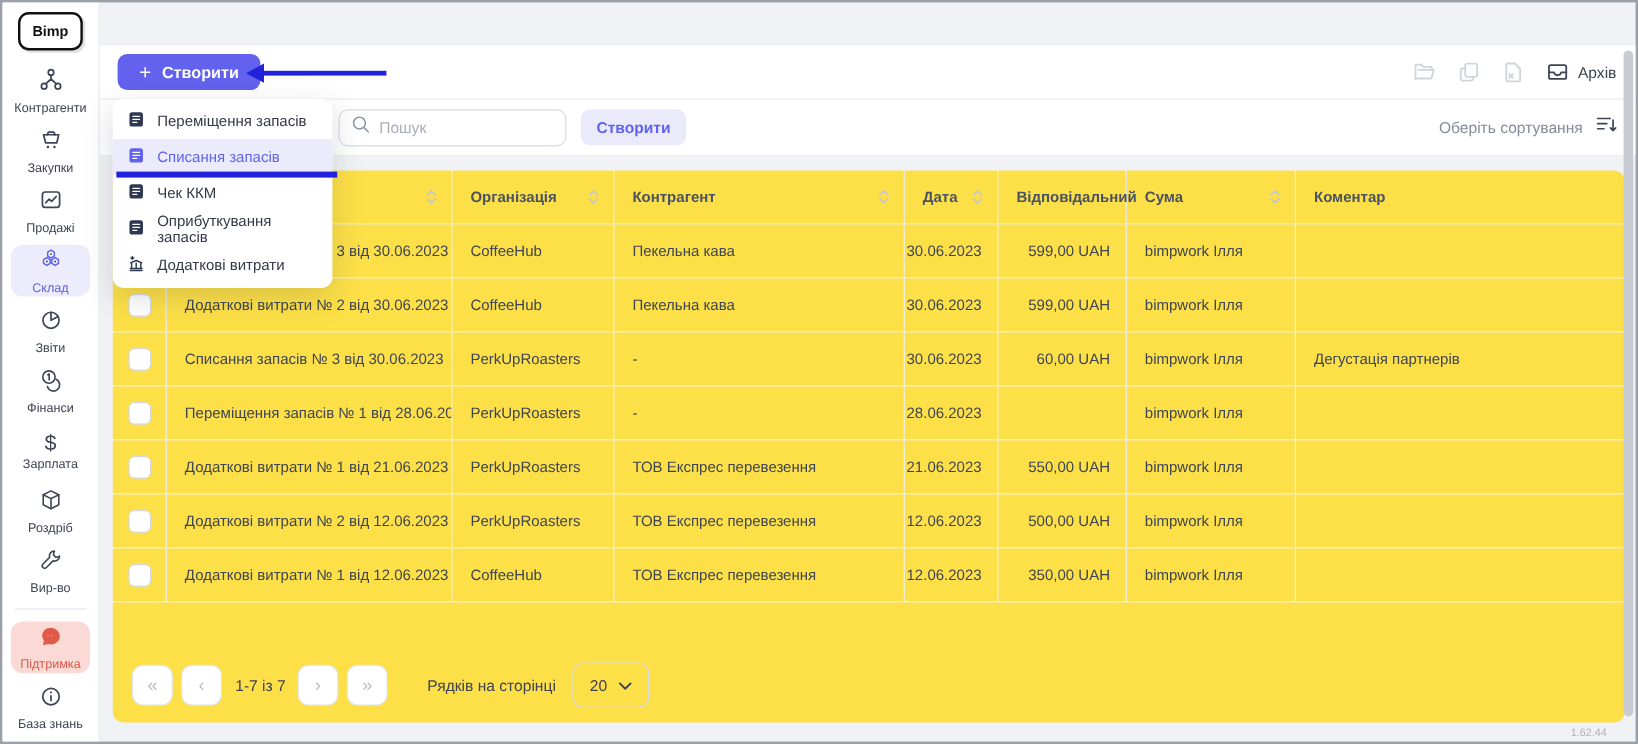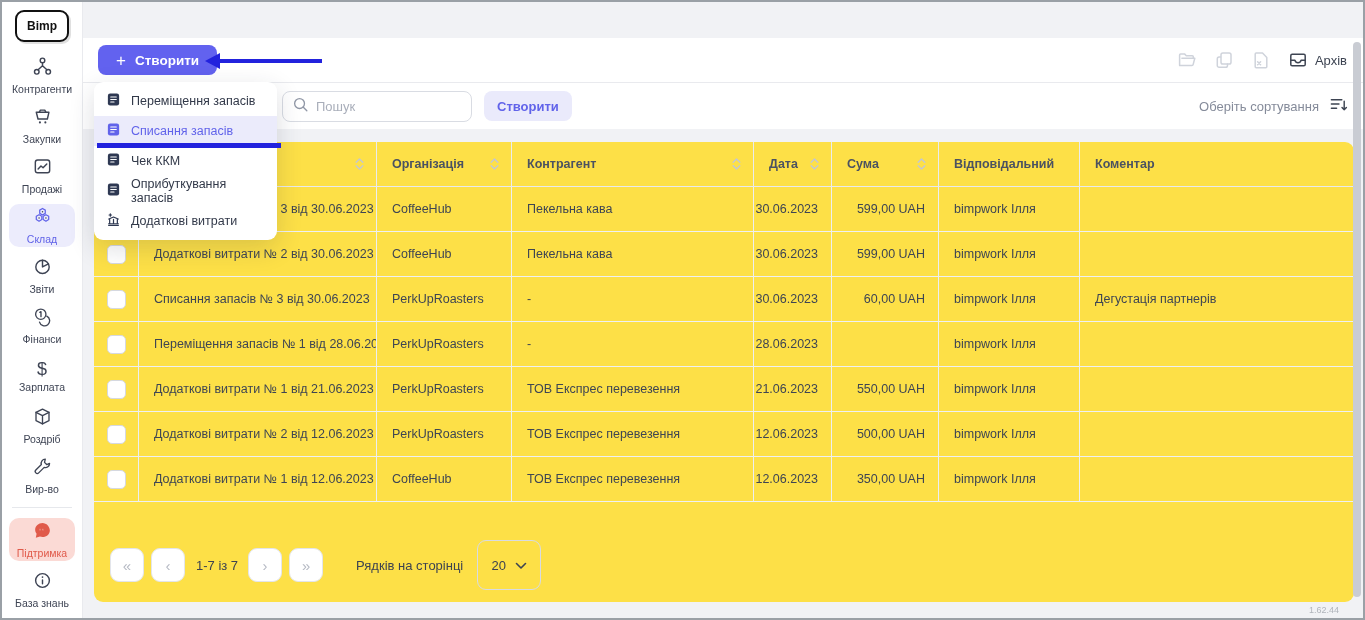--- a/index.html
+++ b/index.html
@@ -137,21 +137,21 @@
   
   .pagination { position:absolute; left:16px; bottom:12px; display:flex; align-items:center; }
   .pg-btn {
     width:34px; height:34px; border:1px solid #e3e5ea; border-radius:9px; background:#fff;
     color:#b6bac4; font-size:15px; display:flex; align-items:center; justify-content:center;
     cursor:pointer; margin-right:7px; font-family:inherit;
   }
   .pg-range { font-size:13px; color:#3d4350; margin:0 10px 0 4px; }
   .pg-label { font-size:13px; color:#3d4350; margin-left:26px; }
   .pg-select {
-    margin-left:14px; width:64px; height:50px; border:1px solid #d8dbe2; border-radius:9px;
+    margin-left:14px; width:64px; height:38px; border:1px solid #d8dbe2; border-radius:9px;
     display:flex; align-items:center; justify-content:center; gap:9px; font-size:13px; color:#3d4350; cursor:pointer;
   }
   .pg-select svg { fill:none; stroke:#3d4452; stroke-width:1.6; stroke-linecap:round; stroke-linejoin:round; }
 
   
   .create-menu {
     position:absolute; left:92px; top:80px; width:183px; background:#fff; border-radius:9px;
     box-shadow:0 8px 26px rgba(40,45,60,.16); padding:4px 0; z-index:30;
   }
   .menu-item {
@@ -363,30 +363,30 @@
             <path d="M3.2 9.7L6.5 13l3.3-3.3"></path>
           </svg>
       </div>
       <div class="th">
         <span>Дата</span>
         <svg class="sort-carets" width="13" height="16" viewBox="0 0 13 16">
             <path d="M3.2 6.3L6.5 3l3.3 3.3"></path>
             <path d="M3.2 9.7L6.5 13l3.3-3.3"></path>
           </svg>
       </div>
+      <div class="th nosort">
+          <span>Відповідальний</span>
+        </div>
       <div class="th">
         <span>Сума</span>
         <svg class="sort-carets" width="13" height="16" viewBox="0 0 13 16">
             <path d="M3.2 6.3L6.5 3l3.3 3.3"></path>
             <path d="M3.2 9.7L6.5 13l3.3-3.3"></path>
           </svg>
       </div>
-      <div class="th nosort">
-          <span>Відповідальний</span>
-        </div>
       <div class="th nosort">
           <span>Коментар</span>
         </div>
     </div>
 
     <div class="tgrid trow">
       <div class="td center">
           <span class="checkbox"></span>
         </div>
       <div class="td">Додаткові витрати № 3 від 30.06.2023</div>

